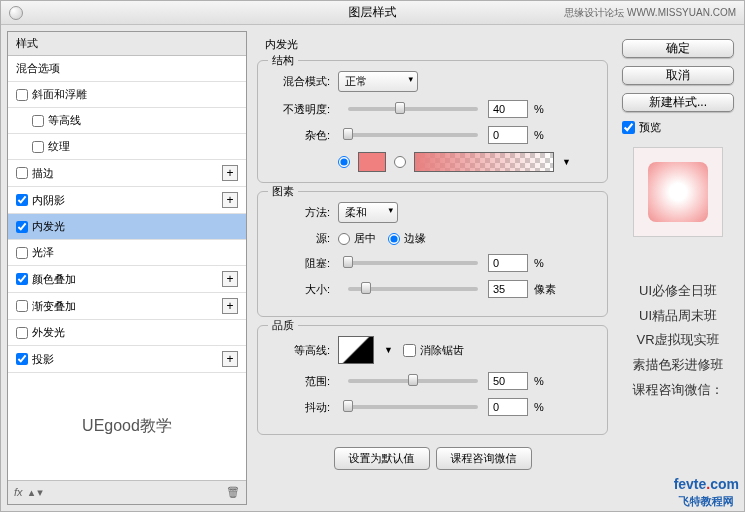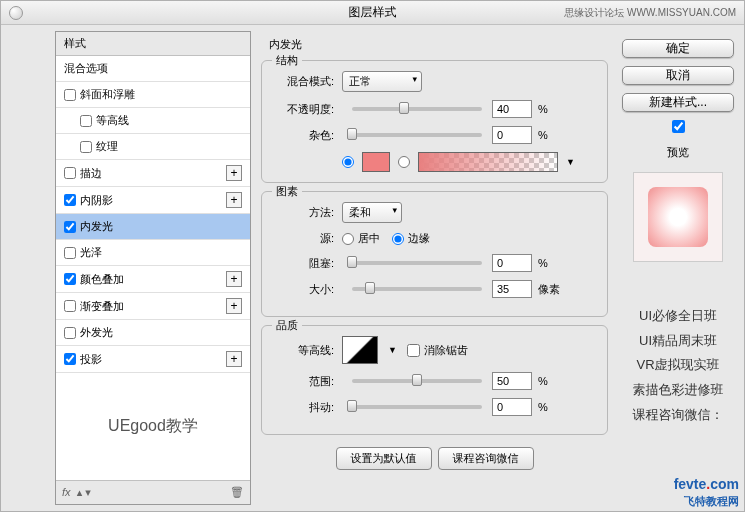--- a/index.html
+++ b/index.html
@@ -2,21 +2,21 @@
 <html><head>
 <meta charset="utf-8">
 <style>
 * { box-sizing: border-box; margin: 0; padding: 0; font-family: "PingFang SC", "Microsoft YaHei", sans-serif; }
 body { background: #f0f0f0; width: 745px; height: 512px; position: relative; }
 .window { width: 745px; height: 512px; background: #e8e8e8; border: 1px solid #b0b0b0; }
 .titlebar { height: 24px; background: linear-gradient(#f5f5f5, #e0e0e0); border-bottom: 1px solid #c0c0c0; display: flex; align-items: center; justify-content: center; position: relative; font-size: 12px; }
 .close-btn { position: absolute; left: 8px; top: 5px; width: 14px; height: 14px; border-radius: 50%; background: radial-gradient(circle at 30% 30%, #fff, #ccc); border: 1px solid #999; }
 .brand { position: absolute; right: 8px; font-size: 10px; color: #666; }
 .content { display: flex; padding: 6px; gap: 6px; height: calc(100% - 24px); }
-.left-panel { width: 196px; display: flex; flex-direction: column; margin-left: 48px; }
+.left-panel { width: 240px; display: flex; flex-direction: column; }
 .style-list { border: 1px solid #999; flex: 1; background: #fff; display: flex; flex-direction: column; }
 .style-header { background: #e8e8e8; padding: 4px 8px; font-size: 11px; border-bottom: 1px solid #c0c0c0; }
 .style-item { padding: 5px 8px; font-size: 11px; border-bottom: 1px solid #e0e0e0; display: flex; align-items: center; justify-content: space-between; }
 .style-item.sub { padding-left: 24px; }
 .style-item.selected { background: #a8c8f0; }
 .style-item label { display: flex; align-items: center; gap: 4px; }
 .style-item input[type=checkbox] { width: 12px; height: 12px; }
 .plus-btn { width: 16px; height: 16px; border: 1px solid #888; background: #f5f5f5; font-size: 12px; line-height: 14px; text-align: center; cursor: pointer; }
 .uegood { text-align: center; padding: 20px; font-size: 16px; color: #555; flex: 1; display: flex; align-items: center; justify-content: center; }
 .bottom-bar { height: 24px; border-top: 1px solid #c0c0c0; background: #e8e8e8; display: flex; align-items: center; padding: 0 6px; justify-content: space-between; font-size: 11px; color: #666; }
@@ -35,25 +35,25 @@
 .unit { margin-left: 6px; width: 30px; }
 .color-row { display: flex; align-items: center; gap: 8px; margin-left: 68px; }
 .radio { width: 12px; height: 12px; }
 .swatch { width: 28px; height: 20px; border: 1px solid #666; }
 .grad-swatch { width: 140px; height: 20px; border: 1px solid #666; background: linear-gradient(to right, #e88080, rgba(232,128,128,0)), repeating-conic-gradient(#ccc 0 25%, #fff 0 50%) 0 0/10px 10px; }
 .contour-swatch { width: 36px; height: 28px; border: 1px solid #666; background: linear-gradient(135deg, #fff 48%, #000 52%); }
 .btn { border: 1px solid #888; border-radius: 4px; background: linear-gradient(#fff, #e0e0e0); padding: 3px 14px; font-size: 11px; cursor: pointer; }
 .btn-row { display: flex; gap: 6px; justify-content: center; margin-top: 12px; }
 .right-panel { width: 120px; display: flex; flex-direction: column; gap: 8px; padding: 8px 4px; }
 .right-btn { border: 1px solid #888; border-radius: 5px; background: linear-gradient(#fff, #e0e0e0); padding: 0; font-size: 12px; text-align: center; cursor: pointer; box-shadow: 0 1px 1px rgba(0,0,0,0.2); }
-.preview-chk { display: flex; align-items: center; justify-content: flex-start; gap: 12px; font-size: 11px; flex-direction: column; }
+.preview-chk { display: flex; align-items: center; justify-content: flex-start; gap: 4px; font-size: 11px; }
 .preview-box { width: 90px; height: 90px; background: #f8f0f0; margin: 4px auto; border: 1px solid #ccc; display: flex; align-items: center; justify-content: center; }
 .preview-inner { width: 60px; height: 60px; background: radial-gradient(circle, #fff 20%, #f8b8b8 70%, #f09090); border-radius: 8px; }
 .ad-text { font-size: 13px; text-align: center; color: #333; line-height: 1.9; margin-top: 30px; }
-.watermark { position: absolute; bottom: 4px; right: 6px; font-size: 14px; font-weight: bold; color: #2060b0; text-align: right; line-height: 1.1; }
+.watermark { position: absolute; bottom: 4px; right: 6px; font-size: 14px; font-weight: bold; color: #2060b0; text-align: center; line-height: 1.1; }
 .watermark .dot { color: #e02020; }
 .watermark .sub { font-size: 11px; color: #2060b0; }
 .trash { cursor: pointer; }
 </style>
 </head>
 <body>
 
 <div class="window">
   <div class="titlebar">
     <div class="close-btn"></div>

